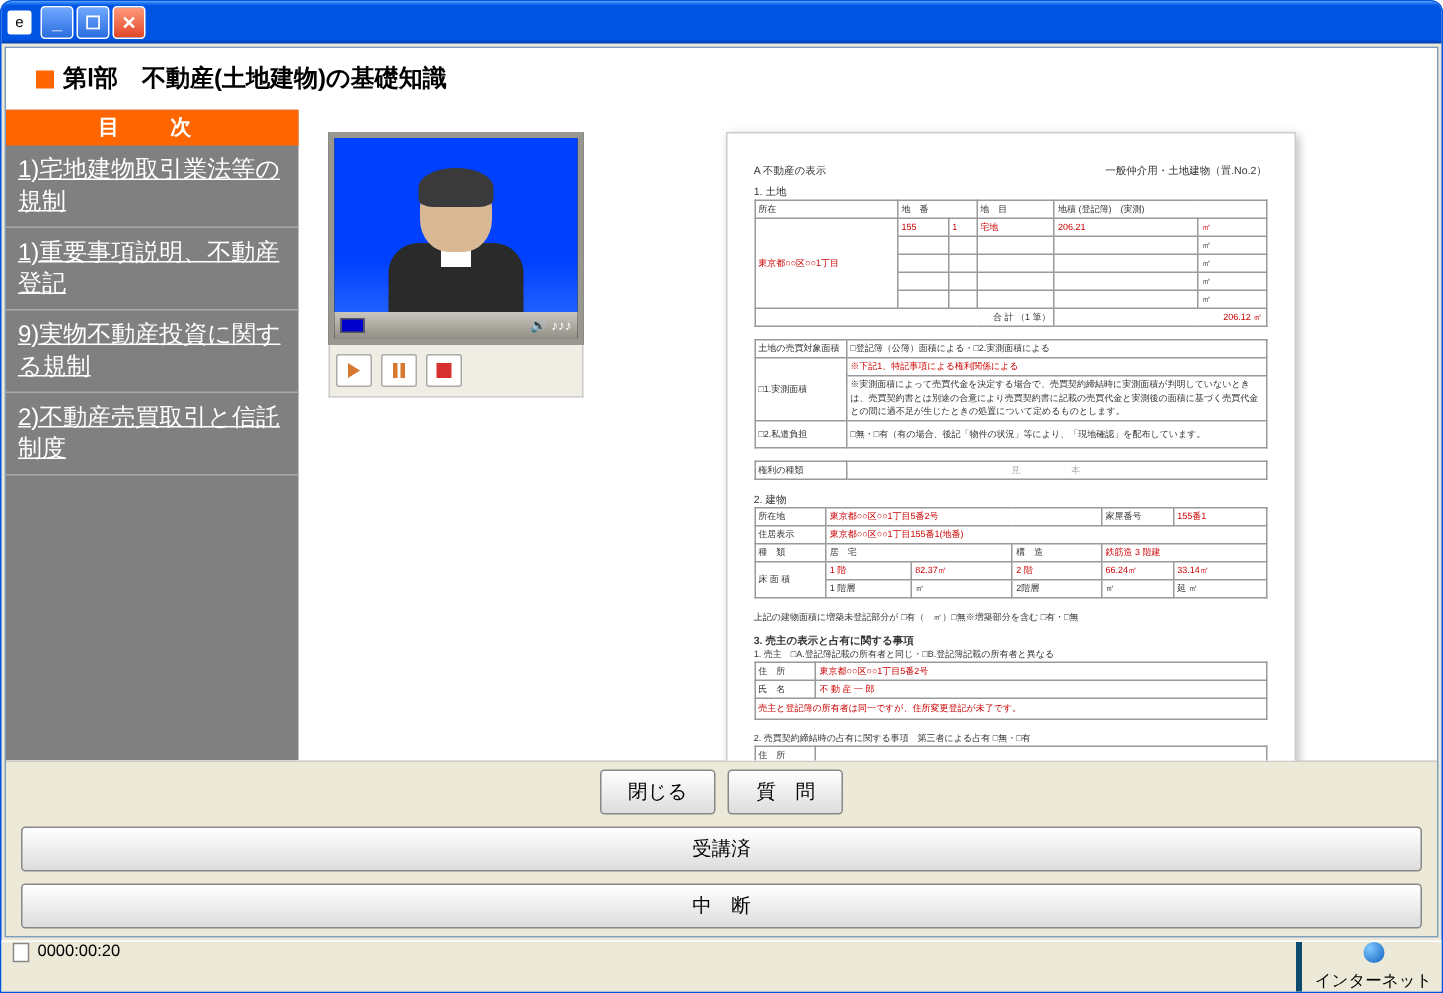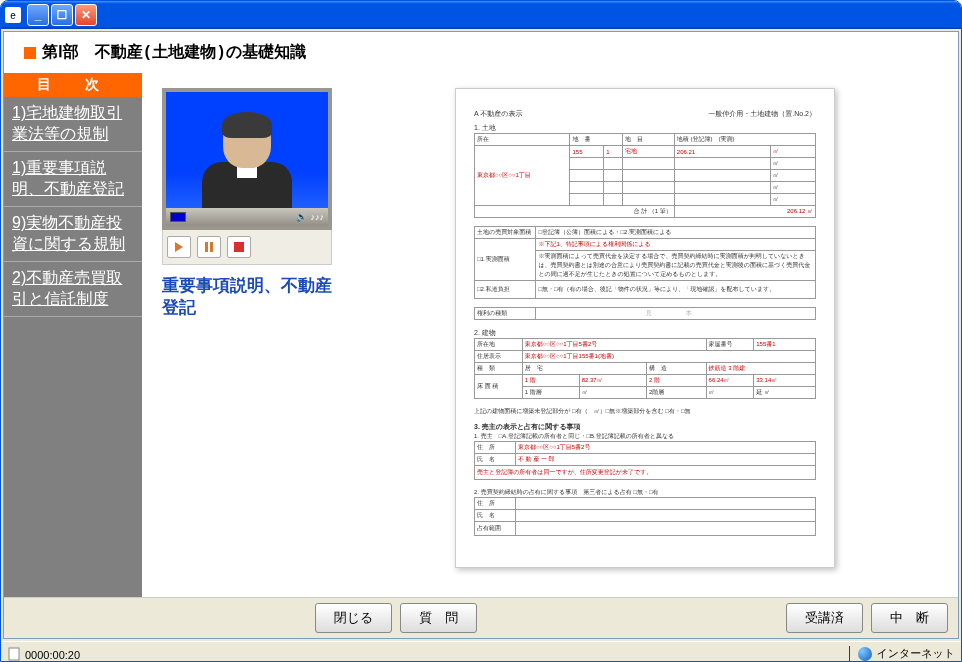--- a/index.html
+++ b/index.html
@@ -71,36 +71,35 @@
   display: flex;
   flex-direction: column;
   overflow: hidden;
 }
 .page-header {
   padding: 10px 20px;
   font-size: 16px;
   font-weight: bold;
   display: flex;
   align-items: center;
-  font-family: Liberation Mono, monospace;
 }
 .orange-sq {
   display: inline-block;
   width: 12px;
   height: 12px;
   background: #ff6600;
   margin-right: 6px;
 }
 .main-row {
   flex: 1;
   display: flex;
   overflow: hidden;
 }
 .sidebar {
-  width: 138px;
+  width: 195px;
   background: #808080;
   display: flex;
   flex-direction: column;
 }
 .toc-header {
   background: #ff6600;
   color: #fff;
   text-align: center;
   font-weight: bold;
   letter-spacing: 10px;
@@ -276,54 +275,56 @@
 }
 .lower-table td { height: 8px; }
 
 .footer-buttons {
   display: flex;
   padding: 5px 10px;
   background: #ece9d8;
   justify-content: flex-end;
   gap: 8px;
   border-top: 1px solid #ccc;
+  flex-direction: column;
 }
 .footer-spacer { flex: 1; display:flex; gap:8px; justify-content:center; }
 .fbtn {
   padding: 5px 18px;
   border: 1px solid #888;
   background: linear-gradient(to bottom, #fff, #ddd);
   border-radius: 3px;
   font-size: 13px;
   cursor: pointer;
   min-width: 60px;
   text-align: center;
 }
 .statusbar {
-  height: 20px;
+  height: 34px;
   background: #ece9d8;
   border-top: 1px solid #fff;
   display: flex;
-  align-items: flex-end;
+  align-items: flex-start;
   padding: 0 6px;
   font-size: 11px;
 }
 .status-icon {
   width: 14px;
   height: 14px;
   margin-right: 4px;
   display: inline-flex;
 }
 .status-right {
   margin-left: auto;
   display: flex;
   align-items: center;
   gap: 4px;
-  border-left: 1px solid #0c4a6e;
+  border-left: 4px solid #0c4a6e;
   padding-left: 8px;
+  flex-direction: column;
 }
 .globe {
   width: 14px;
   height: 14px;
   border-radius: 50%;
   background: radial-gradient(circle at 4px 4px, #7fc8ff, #1060c0);
 }
 </style>
 </head>
 <body>
@@ -380,21 +381,20 @@
             <div class="pbtn">
                 <div class="pause-ico">
                   <span></span>
                   <span></span>
                 </div>
               </div>
             <div class="pbtn">
                 <div class="stop-ico"></div>
               </div>
           </div>
-          <div class="video-title">重要事項説明、不動産登記</div>
         </div>
 
         <div class="doc-col">
           <div class="doc-page">
             <div class="doc-head">
               <span>A 不動産の表示</span>
               <span>一般仲介用・土地建物（置.No.2）</span>
             </div>
             <div>1. 土地</div>
             <table class="doc-table">

